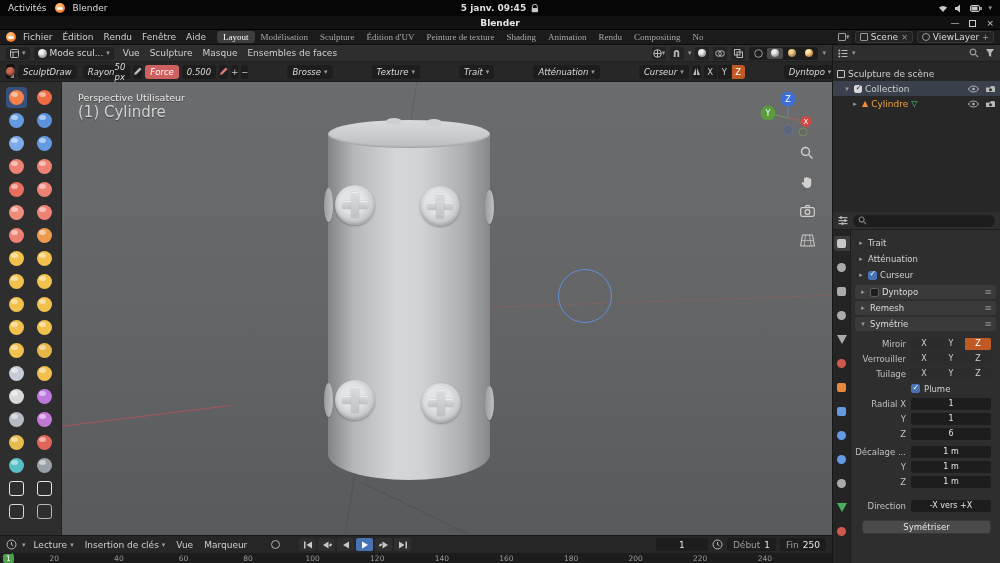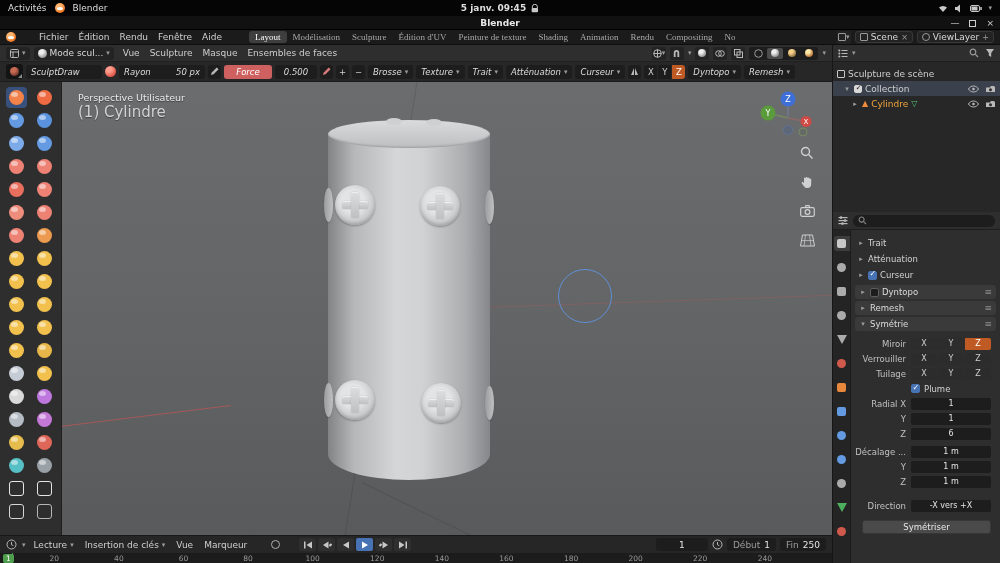--- a/index.html
+++ b/index.html
@@ -15,21 +15,21 @@
   .logo-dot { width:10px; height:10px; border-radius:50%; background:radial-gradient(circle at 35% 32%, #ffb46e 0 30%, #f0741f 70%); display:inline-block; position:relative; }
   .logo-dot::after{ content:""; position:absolute; left:2px; top:3.5px; width:6px; height:3px; border-radius:50%; background:#fdfdfd; }
 
   
   .title-bar { height:14px; background:#111111; display:flex; align-items:center; justify-content:center; position:relative; border-bottom:1px solid #000; }
   .tb-title { font-size:9px; color:#e8e8e8; font-weight:bold; }
   .win-controls { position:absolute; right:6px; top:0; height:14px; display:flex; align-items:center; gap:10px; color:#cfcfcf; font-size:9px; }
   .win-box { width:7px; height:7px; border:1px solid #cfcfcf; display:inline-block; }
 
   
-  .topbar { height:15px; background:#1b1b1b; display:flex; align-items:center; padding:0 6px; gap:18px; border-bottom:1px solid #0e0e0e; }
+  .topbar { height:15px; background:#1b1b1b; display:flex; align-items:center; padding:0 6px; gap:2px; border-bottom:1px solid #0e0e0e; }
   .menus { display:flex; align-items:center; }
   .menu-item { padding:0 5px; color:#cfcfcf; cursor:default; }
   .workspaces { display:flex; align-items:center; margin-left:4px; overflow:hidden; white-space:nowrap; }
   .ws-tab { padding:1px 6px; color:#a8a8a8; border-radius:3px;font-family:Liberation Serif, serif; }
   .ws-tab.active { background:#3e3e3e; color:#ffffff; }
   .top-right { margin-left:auto; display:flex; align-items:center; gap:4px; }
   .pill { display:flex; align-items:center; gap:3px; background:#232323; border:1px solid #383838; border-radius:3px; height:12px; padding:0 4px; color:#d8d8d8; }
   .mini-ic { width:8px; height:8px; display:inline-block; border:1px solid #9a9a9a; border-radius:1px; }
   .mini-x { color:#9a9a9a; font-size:8px; }
   .caret { font-size:7px; color:#9a9a9a; }
@@ -51,21 +51,21 @@
   .shade-btn.on { background:#4c4c4c; }
 
   
   .tool-row { height:20px; background:#272727; border-bottom:1px solid #1b1b1b; display:flex; align-items:center; padding:0 6px; gap:3px; font-size:8.5px; }
   .t-field { background:#1d1d1d; border-radius:3px; height:14px; display:flex; align-items:center; justify-content:center; padding:0 5px; color:#dcdcdc;font-style:italic; }
   .t-slider { justify-content:space-between; }
   .t-name { width:76px; justify-content:flex-start; }
   .t-radius { width:86px; }
   .t-force { width:48px; background:#cf6060; color:#fff; }
   .t-fval { width:42px; }
-  .t-drop { gap:3px; }
+  .t-drop { gap:3px;margin-left:36px; }
   .thumb-btn { width:17px; height:15px; background:#141414; border-radius:3px; position:relative; display:flex; align-items:center; justify-content:center; }
   .thumb-ball { width:9px; height:9px; border-radius:50%; background:radial-gradient(circle at 35% 30%, #c86a52 0 30%, #5e2c22 85%); }
   .thumb-btn::after { content:""; position:absolute; right:1px; bottom:1px; border-left:4px solid transparent; border-bottom:4px solid #8a8a8a; }
   .red-dot { width:11px; height:11px; border-radius:50%; background:radial-gradient(circle at 35% 30%, #ff9b8a 0 25%, #d84a3e 80%); }
   .sq-btn { width:13px; height:14px; background:#1d1d1d; border-radius:3px; display:flex; align-items:center; justify-content:center; color:#cfcfcf; }
   .xyz-mini { display:flex; gap:1px; }
   .xyz-mini span { width:13px; height:14px; background:#1d1d1d; display:flex; align-items:center; justify-content:center; color:#cfcfcf; }
   .xyz-mini span:first-child { border-radius:3px 0 0 3px; }
   .xyz-mini span:last-child { border-radius:0 3px 3px 0; }
   .xyz-mini span.on { background:#c05a24; color:#fff; }

